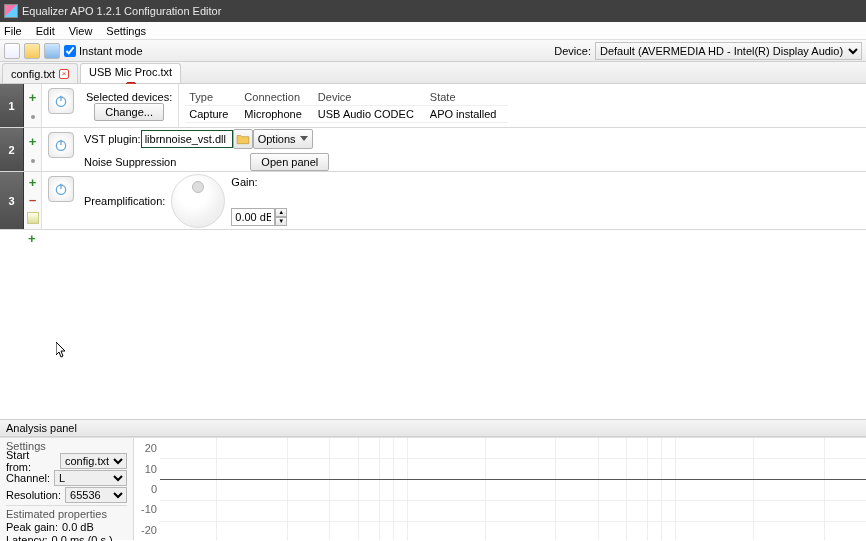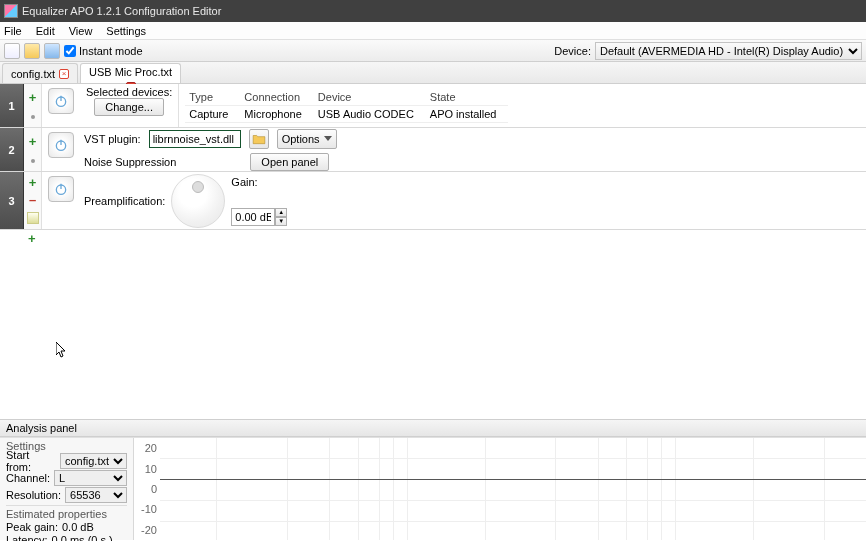--- a/index.html
+++ b/index.html
@@ -26,21 +26,21 @@
 .row-num { width: 24px; background: linear-gradient(#6c6c6c,#4d4d4d); color: #fff; display: flex; align-items: center; justify-content: center; font-weight: bold; border-right: 1px solid #333; }
 .row-tools { width: 18px; background: #f9f9f9; border-right: 1px solid #e0e0e0; display: flex; flex-direction: column; align-items: center; justify-content: space-around; padding: 2px 0; }
 .add-icon { color: #2a8a2a; font-weight: bold; font-size: 13px; cursor: pointer; line-height: 12px; }
 .del-icon { color: #c0392b; font-weight: bold; font-size: 13px; cursor: pointer; line-height: 12px; }
 .edit-icon { width: 12px; height: 12px; background: linear-gradient(#ffe,#dd9); border: 1px solid #cc8; cursor: pointer; }
 .dot-icon { width: 4px; height: 4px; background: #999; border-radius: 50%; }
 .power-btn { width: 26px; height: 26px; border: 1px solid #bfbfbf; border-radius: 4px; background: radial-gradient(#fff 30%,#e8e8e8); display: flex; align-items: center; justify-content: center; margin: 4px 6px; cursor: pointer; }
 .power-btn svg { width: 16px; height: 16px; }
 .row-body { flex: 1; display: flex; align-items: center; padding: 2px 4px; gap: 6px; }
 .row1 .row-body { padding: 0; }
-.selected-block { display: flex; flex-direction: column; align-items: center; justify-content: flex-start; padding: 2px 6px; border-right: 1px solid #e0e0e0; height: 100%; }
+.selected-block { display: flex; flex-direction: column; align-items: center; justify-content: center; padding: 2px 6px; border-right: 1px solid #e0e0e0; height: 100%; }
 .btn { border: 1px solid #aeaeae; background: linear-gradient(#fdfdfd,#e7e7e7); border-radius: 2px; padding: 2px 10px; cursor: pointer; }
 .table { display: table; border-collapse: collapse; }
 .table .tr { display: table-row; }
 .table .td { display: table-cell; padding: 2px 12px 2px 4px; border-bottom: 1px solid #eee; }
 .table .th { color: #444; }
 .input { border: 1px solid #14532d; background: #fff; height: 18px; padding: 2px 3px; }
 .dropdown { border: 1px solid #aeaeae; background: linear-gradient(#fdfdfd,#e7e7e7); height: 20px; padding: 0 4px; display: inline-flex; align-items: center; gap: 4px; cursor: pointer; border-radius: 2px; }
 .caret { width: 0; height: 0; border-left: 4px solid transparent; border-right: 4px solid transparent; border-top: 5px solid #555; }
 .folder-btn { width: 20px; height: 20px; border: 1px solid #aeaeae; background: linear-gradient(#fafafa,#e7e7e7); border-radius: 2px; display: inline-flex; align-items: center; justify-content: center; cursor: pointer; }
 .folder-btn svg { width: 14px; height: 12px; }
@@ -151,21 +151,21 @@
         <span class="add-icon">+</span>
         <span class="dot-icon"></span>
       </div>
       <div class="power-btn">
         <svg viewBox="0 0 24 24">
             <circle cx="12" cy="13" r="7" fill="none" stroke="#6aa8d8" stroke-width="2"></circle>
             <line x1="12" y1="4" x2="12" y2="12" stroke="#6aa8d8" stroke-width="2"></line>
           </svg>
       </div>
       <div class="row-body" style="flex-direction:column;align-items:flex-start;justify-content:center;gap:4px">
-        <div style="display:flex;align-items:center;gap:8px">
+        <div style="display:flex;align-items:center;gap:0">
           <span>VST plugin:</span>
           <input class="input" style="width: 92px;" value="librnnoise_vst.dll">
           <div class="folder-btn">
             <svg viewBox="0 0 24 20">
                 <path d="M2 4h6l2 2h12v12H2z" fill="#f5c95a" stroke="#b08a2a"></path>
               </svg>
           </div>
           <div class="dropdown">
             <span>Options</span>
             <span class="caret"></span>

